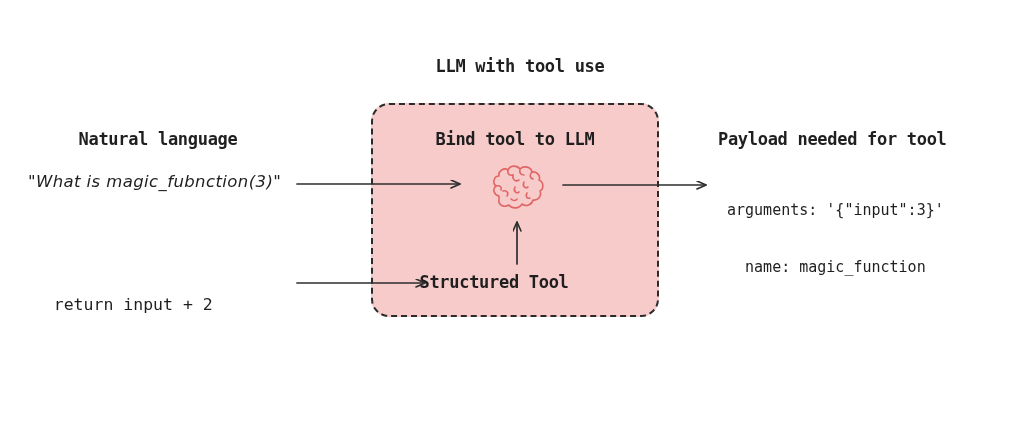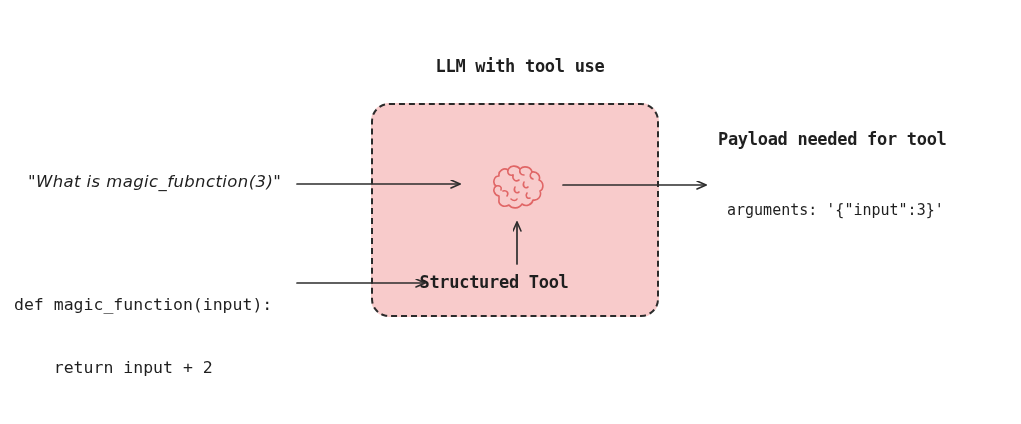--- a/index.html
+++ b/index.html
@@ -49,28 +49,29 @@
   }
   .arrows { left: 0; top: 0; pointer-events: none; }
 </style>
 </head>
 <body>
 
 <div class="stage" style="--box-fill: #f8cbcb; --box-border: #2b2b2b; --text: #1f1f1f;">
 
   <div class="abs hdr center" style="left:370px; top:56px; width:300px;">LLM with tool use</div>
 
+  <div class="abs hdr center" style="left:58px; top:129px; width:200px;">Natural language</div>
   <div class="abs quote" style="left:28px; top:172px;">"What is magic_fubnction(3)"</div>
 
   <div class="abs code" style="left:14px; top:252px;">
-    <div>def magic_function(input):</div>
     <div>    return input + 2</div>
   </div>
 
   <div class="abs bind-box"></div>
+  <div class="abs hdr center" style="left:371px; top:129px; width:288px;">Bind tool to LLM</div>
   <div class="abs hdr center" style="left:350px; top:272px; width:288px;">Structured Tool</div>
 
   <svg class="abs" style="left:489px; top:163px;" width="57" height="48" viewBox="0 0 57 48">
     <g fill="none" stroke="#e06666" stroke-width="1.6" stroke-linecap="round" stroke-linejoin="round">
       <path d="M 10 33 C 5 32 3 26 7 23 C 3 20 5 13 10 13 C 9 8 15 4 19 7 C 21 2 28 2 31 6 C 35 2 42 4 43 9 C 48 8 52 13 50 17 C 55 19 55 26 51 28 C 53 33 49 38 44 37 C 43 42 37 44 33 41 C 30 46 23 46 20 42 C 15 45 9 42 10 37 C 10 36 10 34 10 33 Z"></path>
       <path d="M 19 7 C 18 11 21 13 24 12"></path>
       <path d="M 31 6 C 30 10 32 12 35 12"></path>
       <path d="M 43 9 C 40 12 41 15 44 16"></path>
       <path d="M 7 23 C 11 22 13 24 12 27"></path>
       <path d="M 24 12 C 23 17 27 19 30 17"></path>
@@ -78,20 +79,21 @@
       <path d="M 14 28 C 18 27 20 30 18 33"></path>
       <path d="M 26 24 C 24 28 27 31 30 29"></path>
       <path d="M 38 30 C 36 33 38 36 41 35"></path>
       <path d="M 22 36 C 24 38 27 38 28 36"></path>
     </g>
   </svg>
 
   <div class="abs hdr" style="left:718px; top:129px;">Payload needed for tool</div>
   <div class="abs payload" style="left:727px; top:163px;">
     <div>arguments: '{"input":3}'</div>
+    <div>  name: magic_function</div>
   </div>
 
   <svg class="abs arrows" width="1021" height="424" viewBox="0 0 1021 424">
     <defs>
       <marker id="arrowhead" markerWidth="11" markerHeight="10" refX="9" refY="4.5" orient="auto" markerUnits="userSpaceOnUse">
         <path d="M 1 0.5 L 10 4.5 L 1 8.5" fill="none" stroke="#2d2d2d" stroke-width="1.6" stroke-linecap="round"></path>
       </marker>
     </defs>
     <g stroke="#2d2d2d" stroke-width="1.7" stroke-linecap="round">
       <line x1="297" y1="184" x2="459" y2="184" marker-end="url(#arrowhead)"></line>

